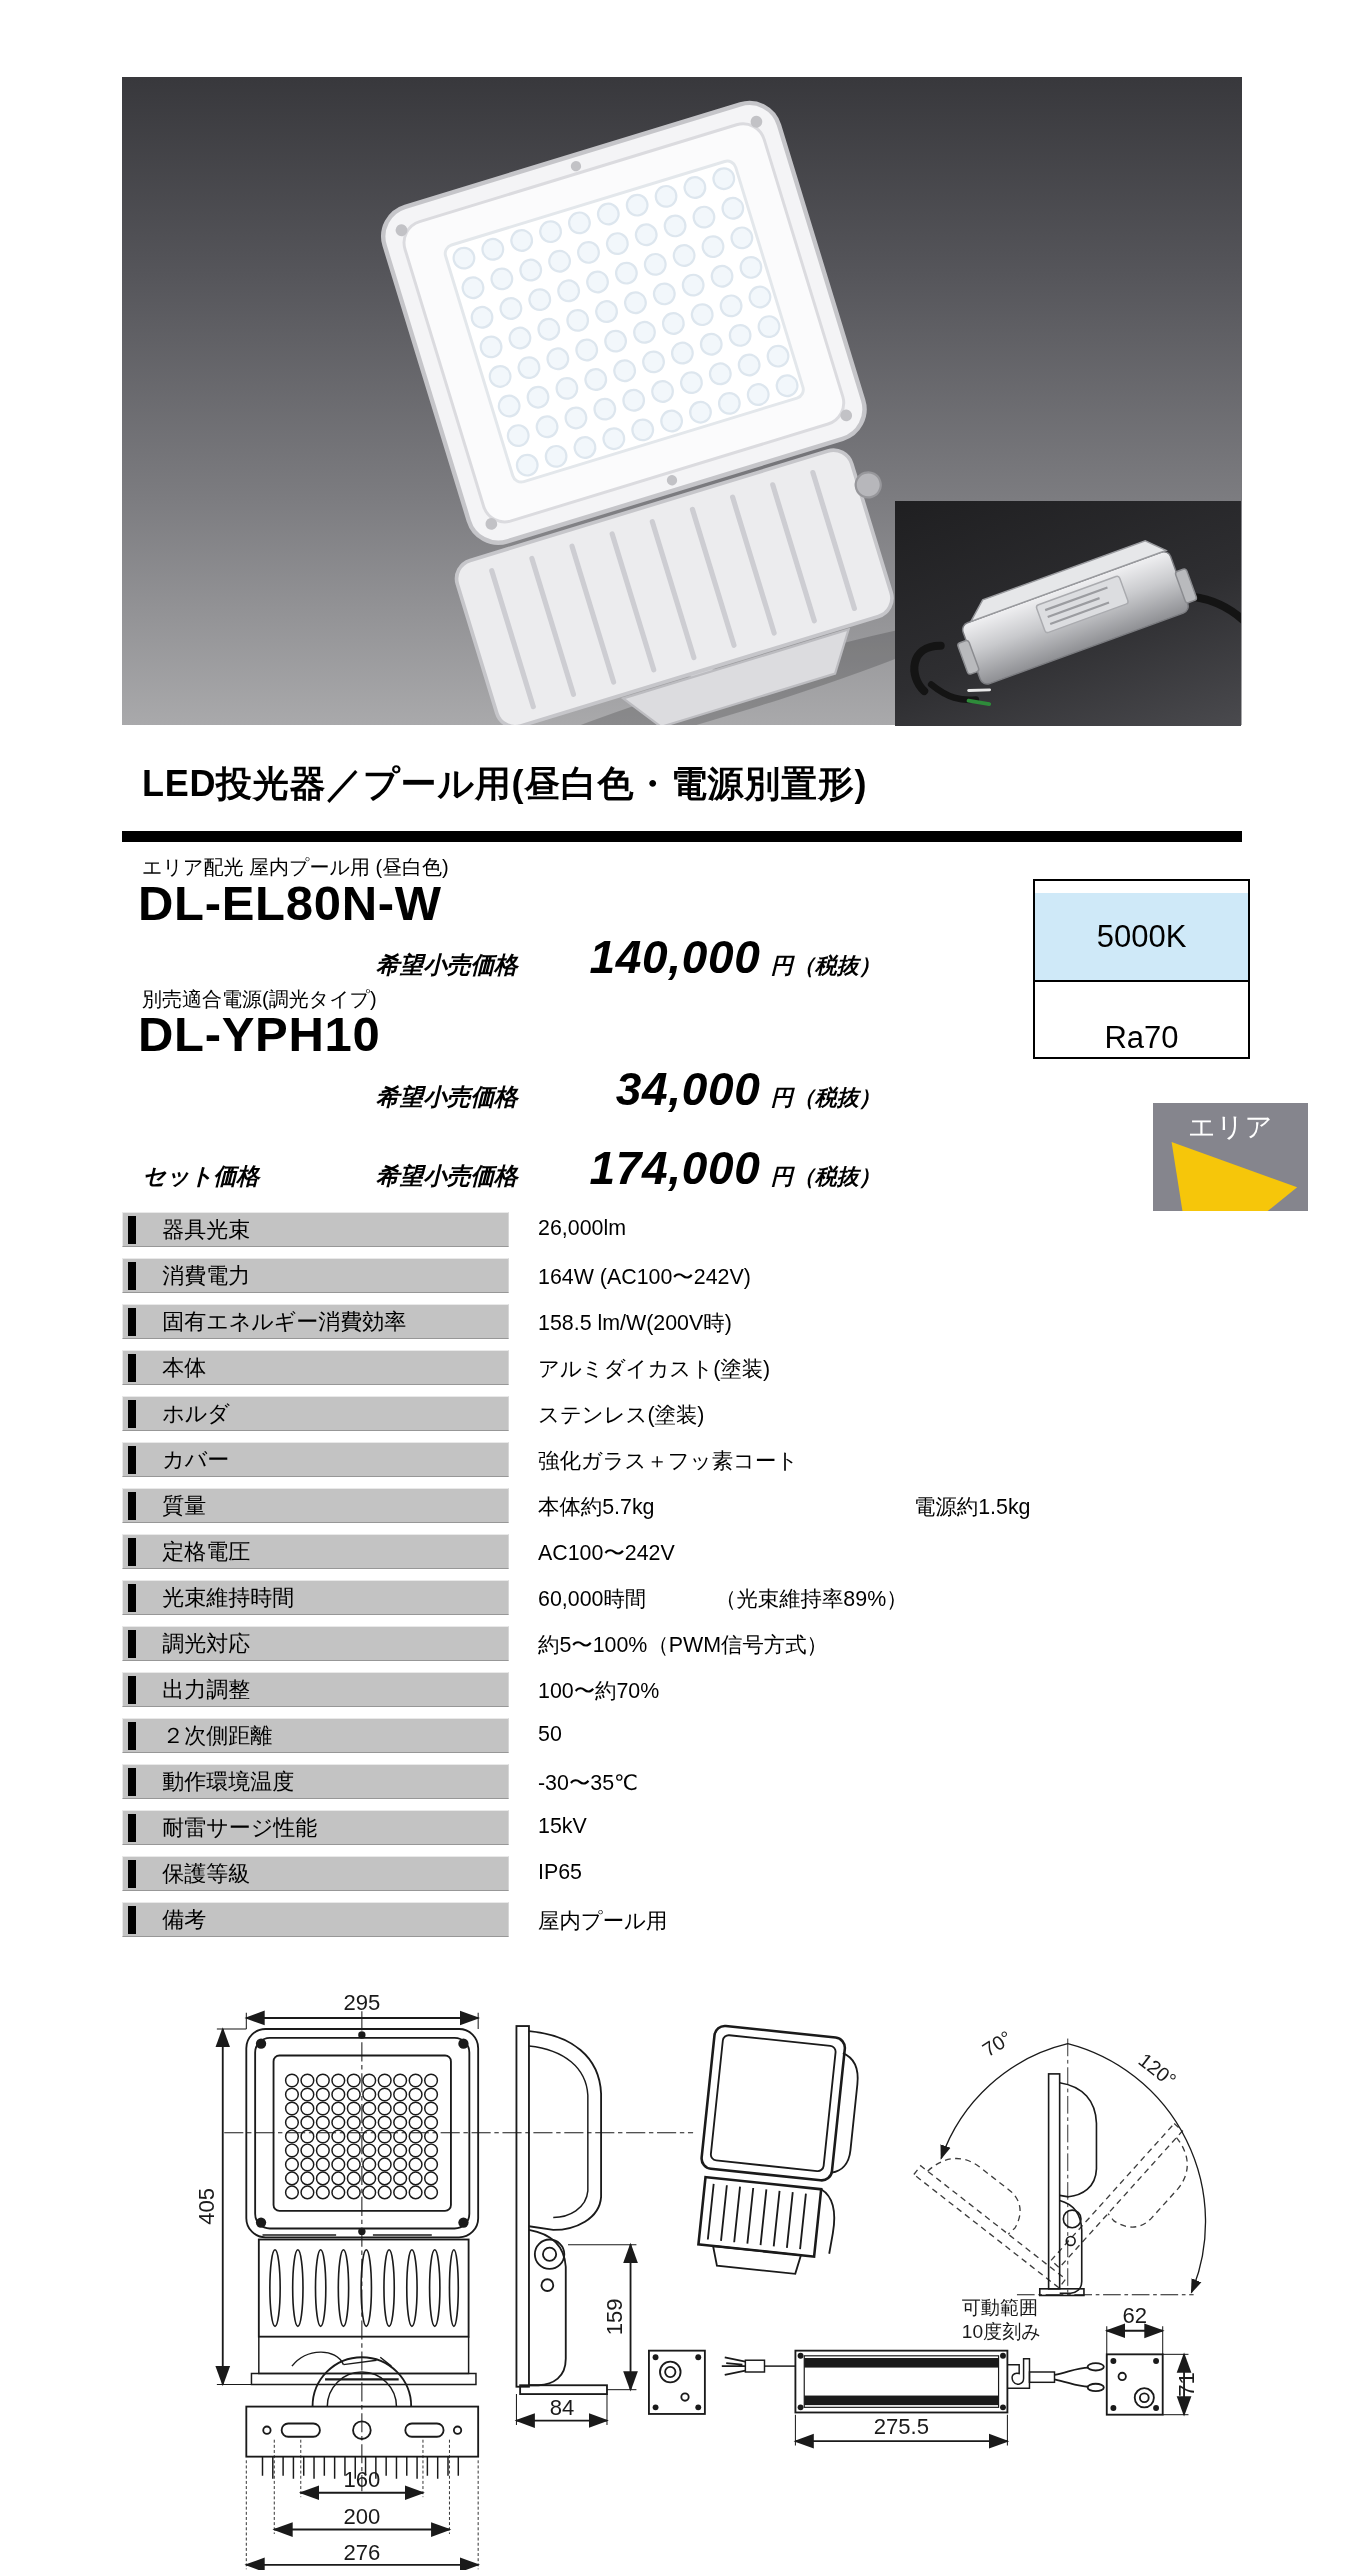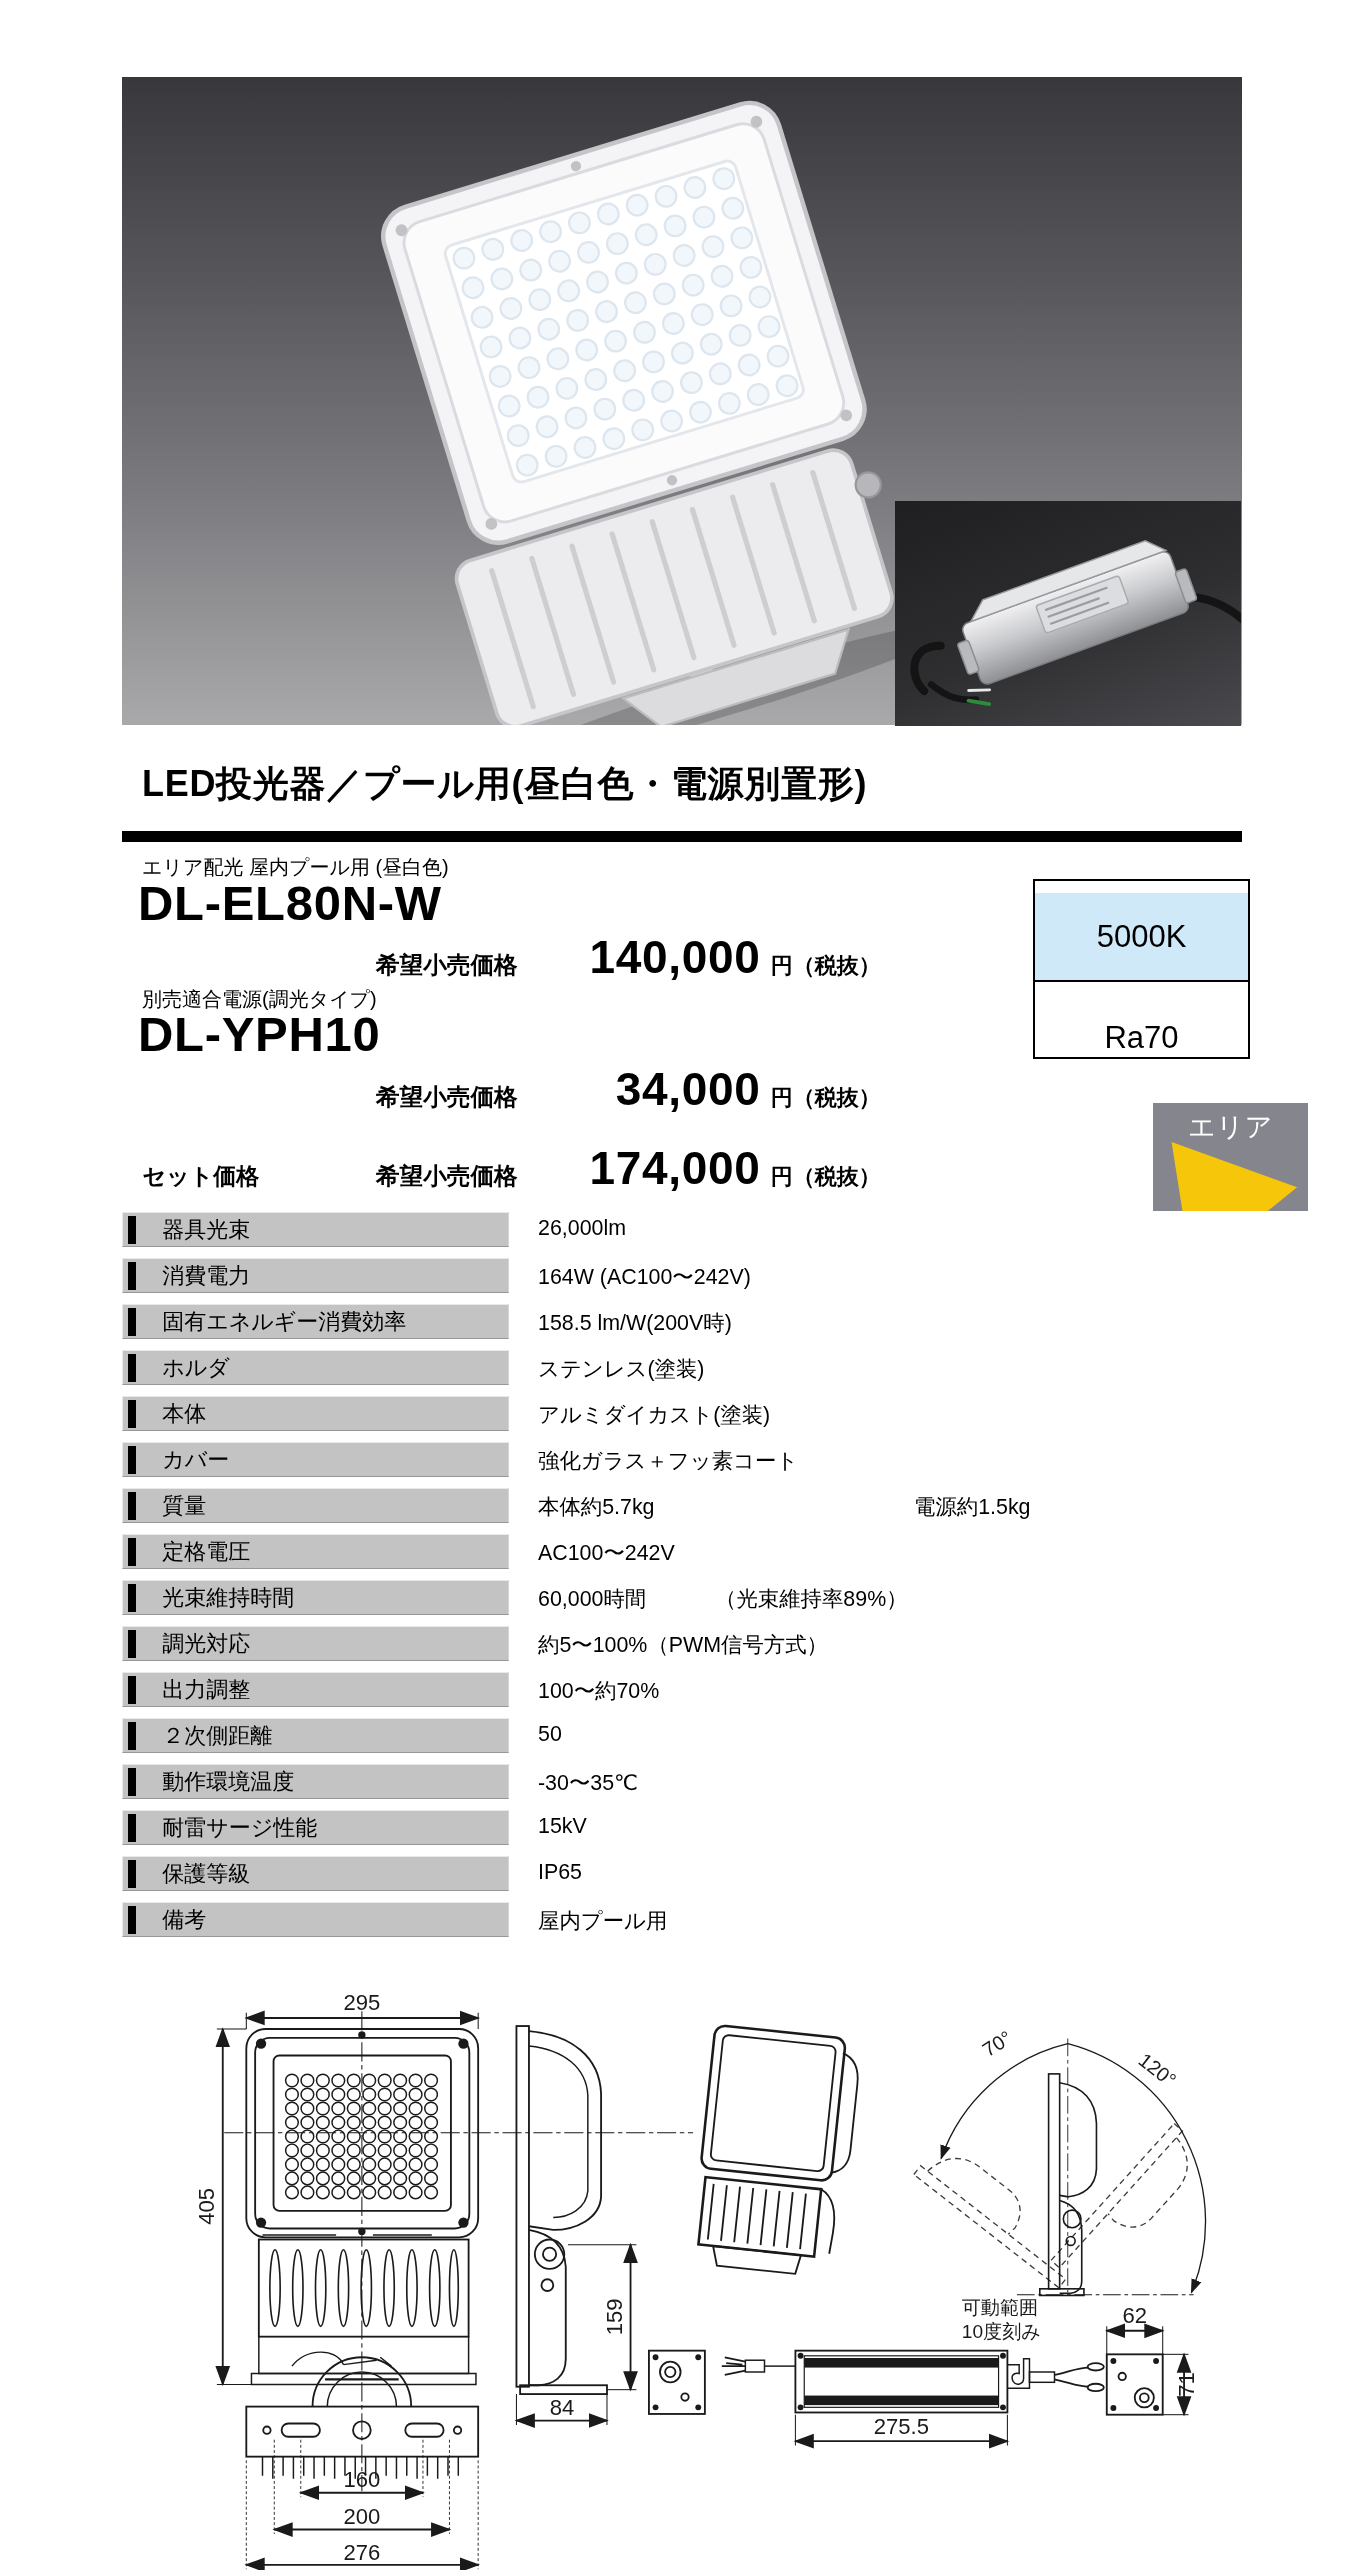--- a/index.html
+++ b/index.html
@@ -16,21 +16,21 @@
   
   .page-title{left:142px;top:760px;width:1098px;font-size:36px;font-weight:bold;letter-spacing:0.7px;}
   .title-rule{left:122px;top:831px;width:1120px;height:11px;background:#000;}
 
   .cat1{left:142px;top:854px;font-size:20px;}
   .model{left:138px;font-size:49px;font-weight:bold;letter-spacing:0.7px;}
   .model1{top:875px;}
   .cat2{left:142px;top:986px;font-size:20px;}
   .model2{top:1006px;}
 
-  .price-row{left:122px;width:810px;height:55px;display:flex;align-items:baseline;}
+  .price-row{left:122px;width:810px;height:55px;display:flex;align-items:baseline;font-style:italic;}
   .pr1{top:930px;} .pr2{top:1062px;} .pr3{top:1133px;}
   .set-label{font-size:23px;font-weight:bold;width:254px;padding-left:20.6px;box-sizing:border-box;margin-top:28px;}
   .price-label{font-size:23.6px;font-weight:bold;margin-left:254px;}
   .price-row .set-wrap{margin-left:0;}
   .price-num{font-size:46px;font-weight:bold;width:243px;text-align:right;letter-spacing:0.7px;}
   .price-unit{font-size:22px;font-weight:bold;margin-left:10.3px;}
 
   
   .temp-box{left:1033px;top:879px;width:217px;height:180px;border:2.9px solid #000;box-sizing:border-box;}
   .temp-cell{height:87px;display:flex;align-items:center;justify-content:center;font-size:31px;margin-top:12px;}
@@ -203,30 +203,30 @@
   <div class="spec-row">
     <div class="spec-label">
         <div class="spec-tick"></div>
         <span>固有エネルギー消費効率</span>
       </div>
     <div class="spec-val">158.5 lm/W(200V時)</div>
   </div>
   <div class="spec-row">
     <div class="spec-label">
         <div class="spec-tick"></div>
+        <span>本体</span>
+      </div>
+    <div class="spec-val">アルミダイカスト(塗装)</div>
+  </div>
+  <div class="spec-row">
+    <div class="spec-label">
+        <div class="spec-tick"></div>
         <span>ホルダ</span>
       </div>
     <div class="spec-val">ステンレス(塗装)</div>
-  </div>
-  <div class="spec-row">
-    <div class="spec-label">
-        <div class="spec-tick"></div>
-        <span>本体</span>
-      </div>
-    <div class="spec-val">アルミダイカスト(塗装)</div>
   </div>
   <div class="spec-row">
     <div class="spec-label">
         <div class="spec-tick"></div>
         <span>カバー</span>
       </div>
     <div class="spec-val">強化ガラス＋フッ素コート</div>
   </div>
   <div class="spec-row">
     <div class="spec-label">

